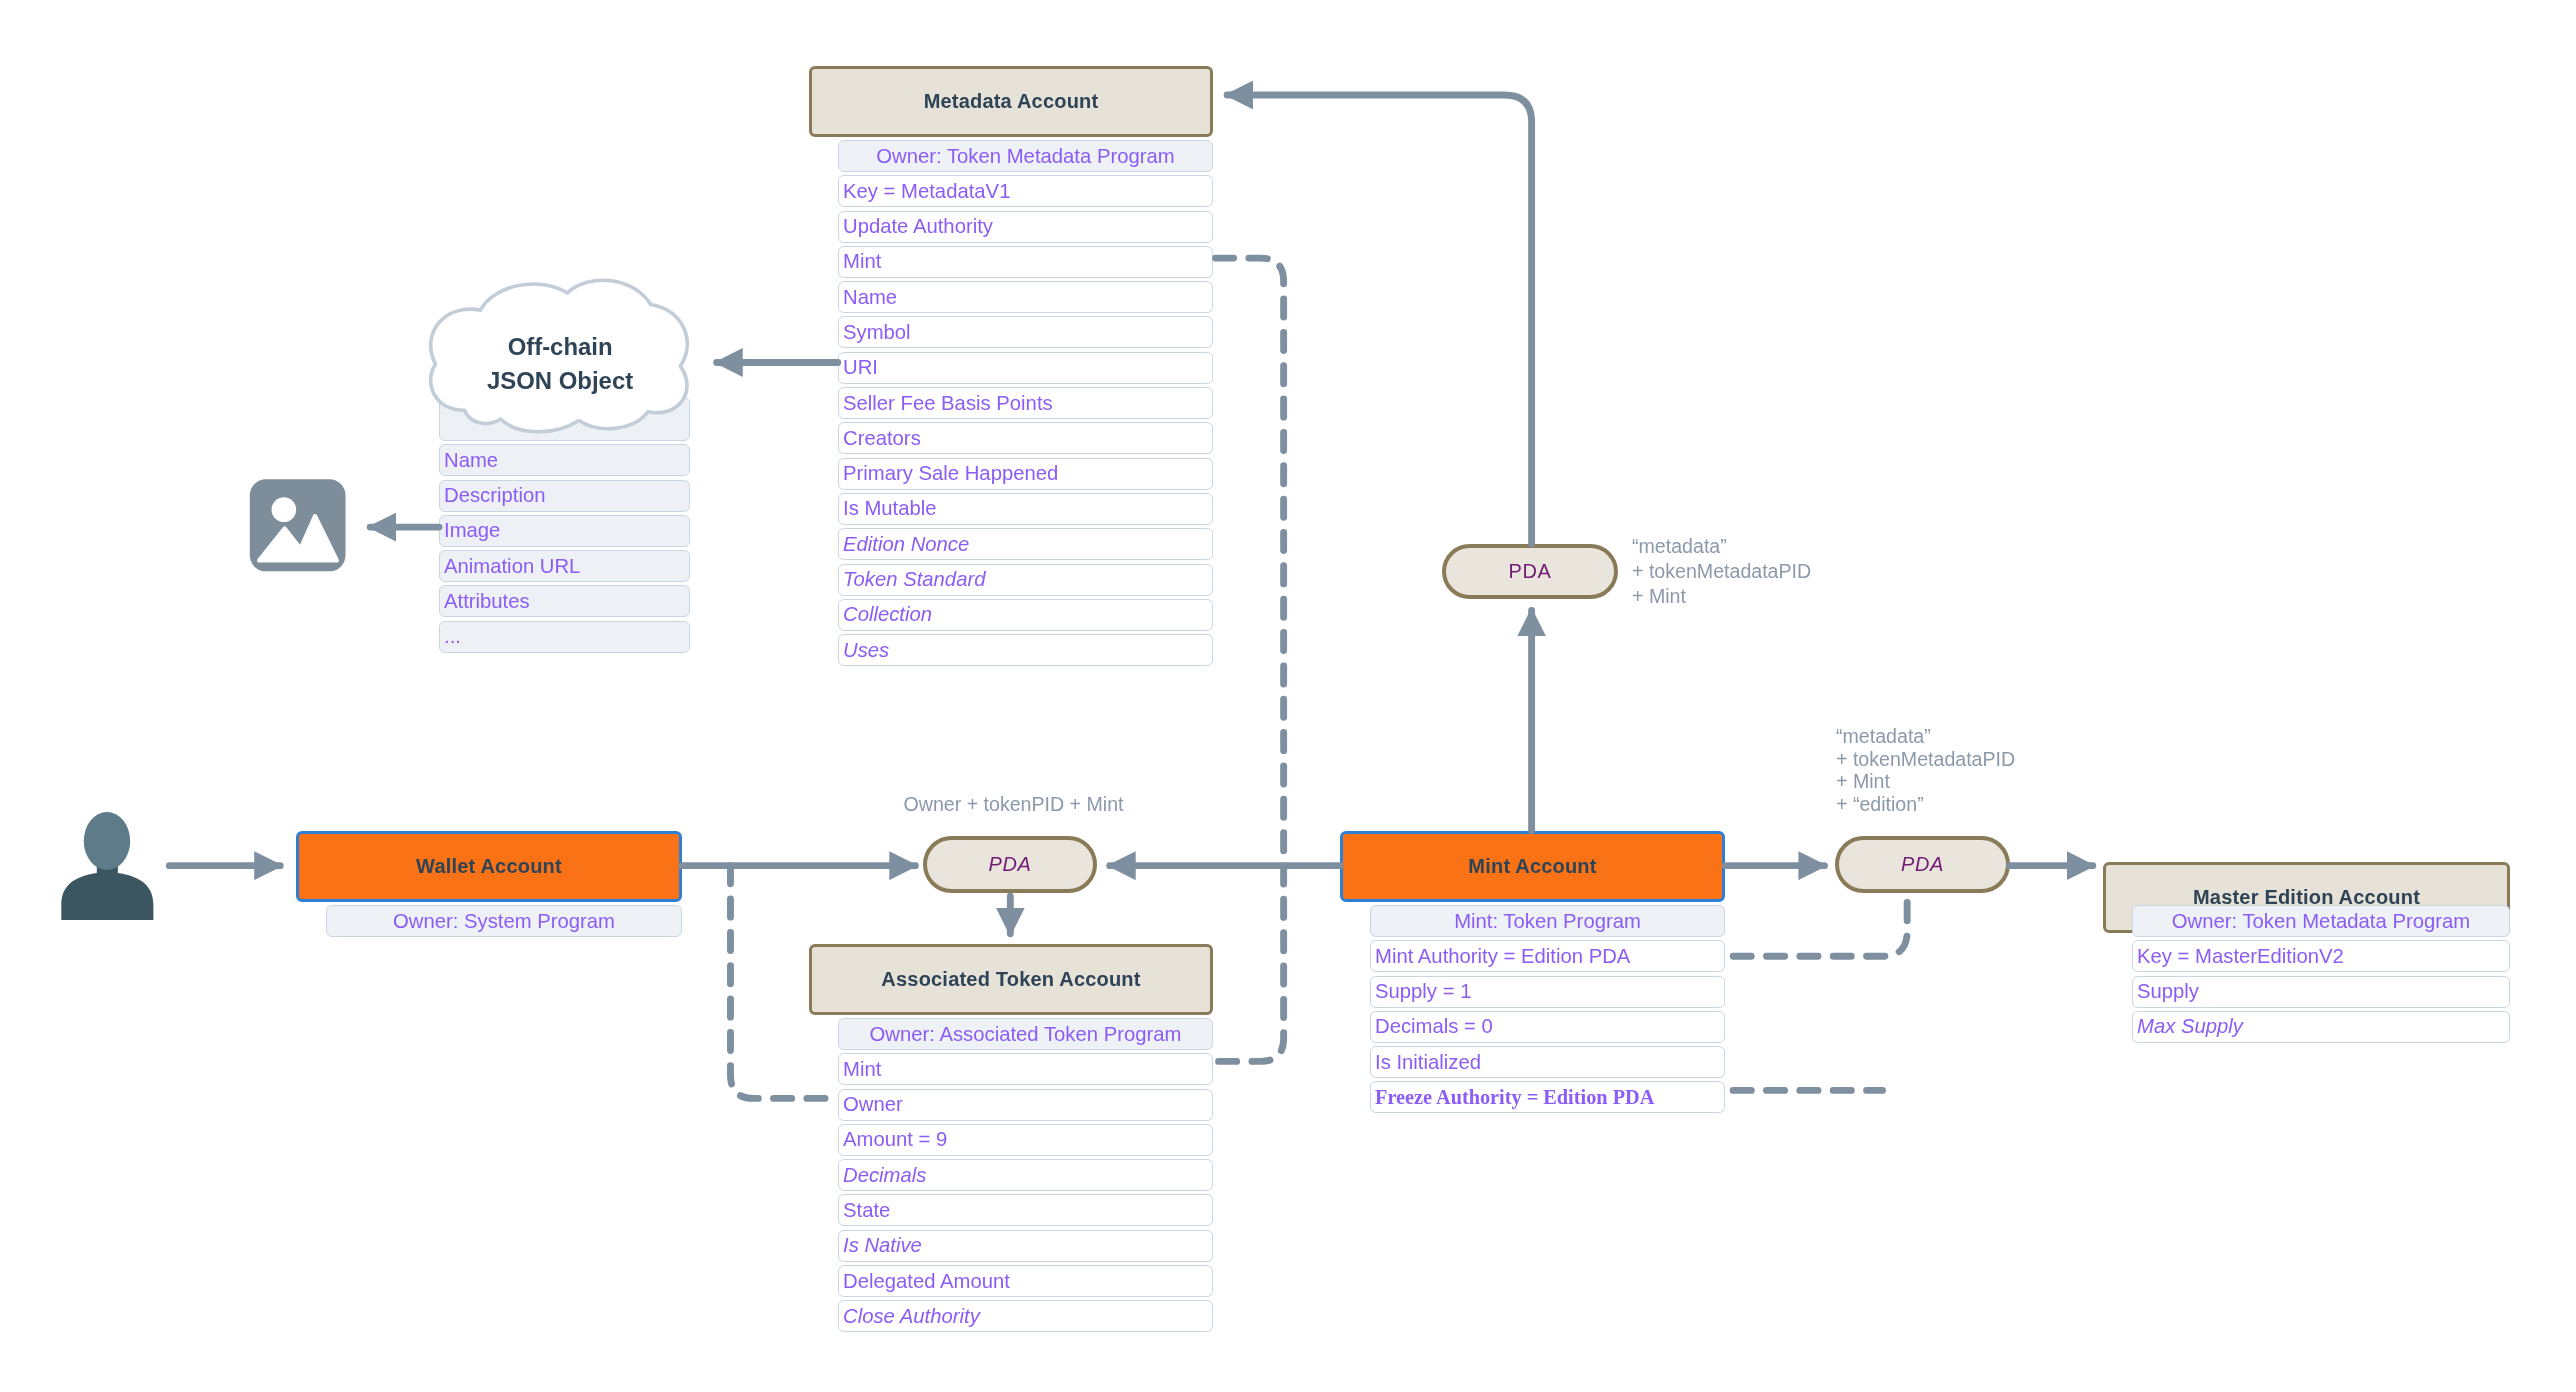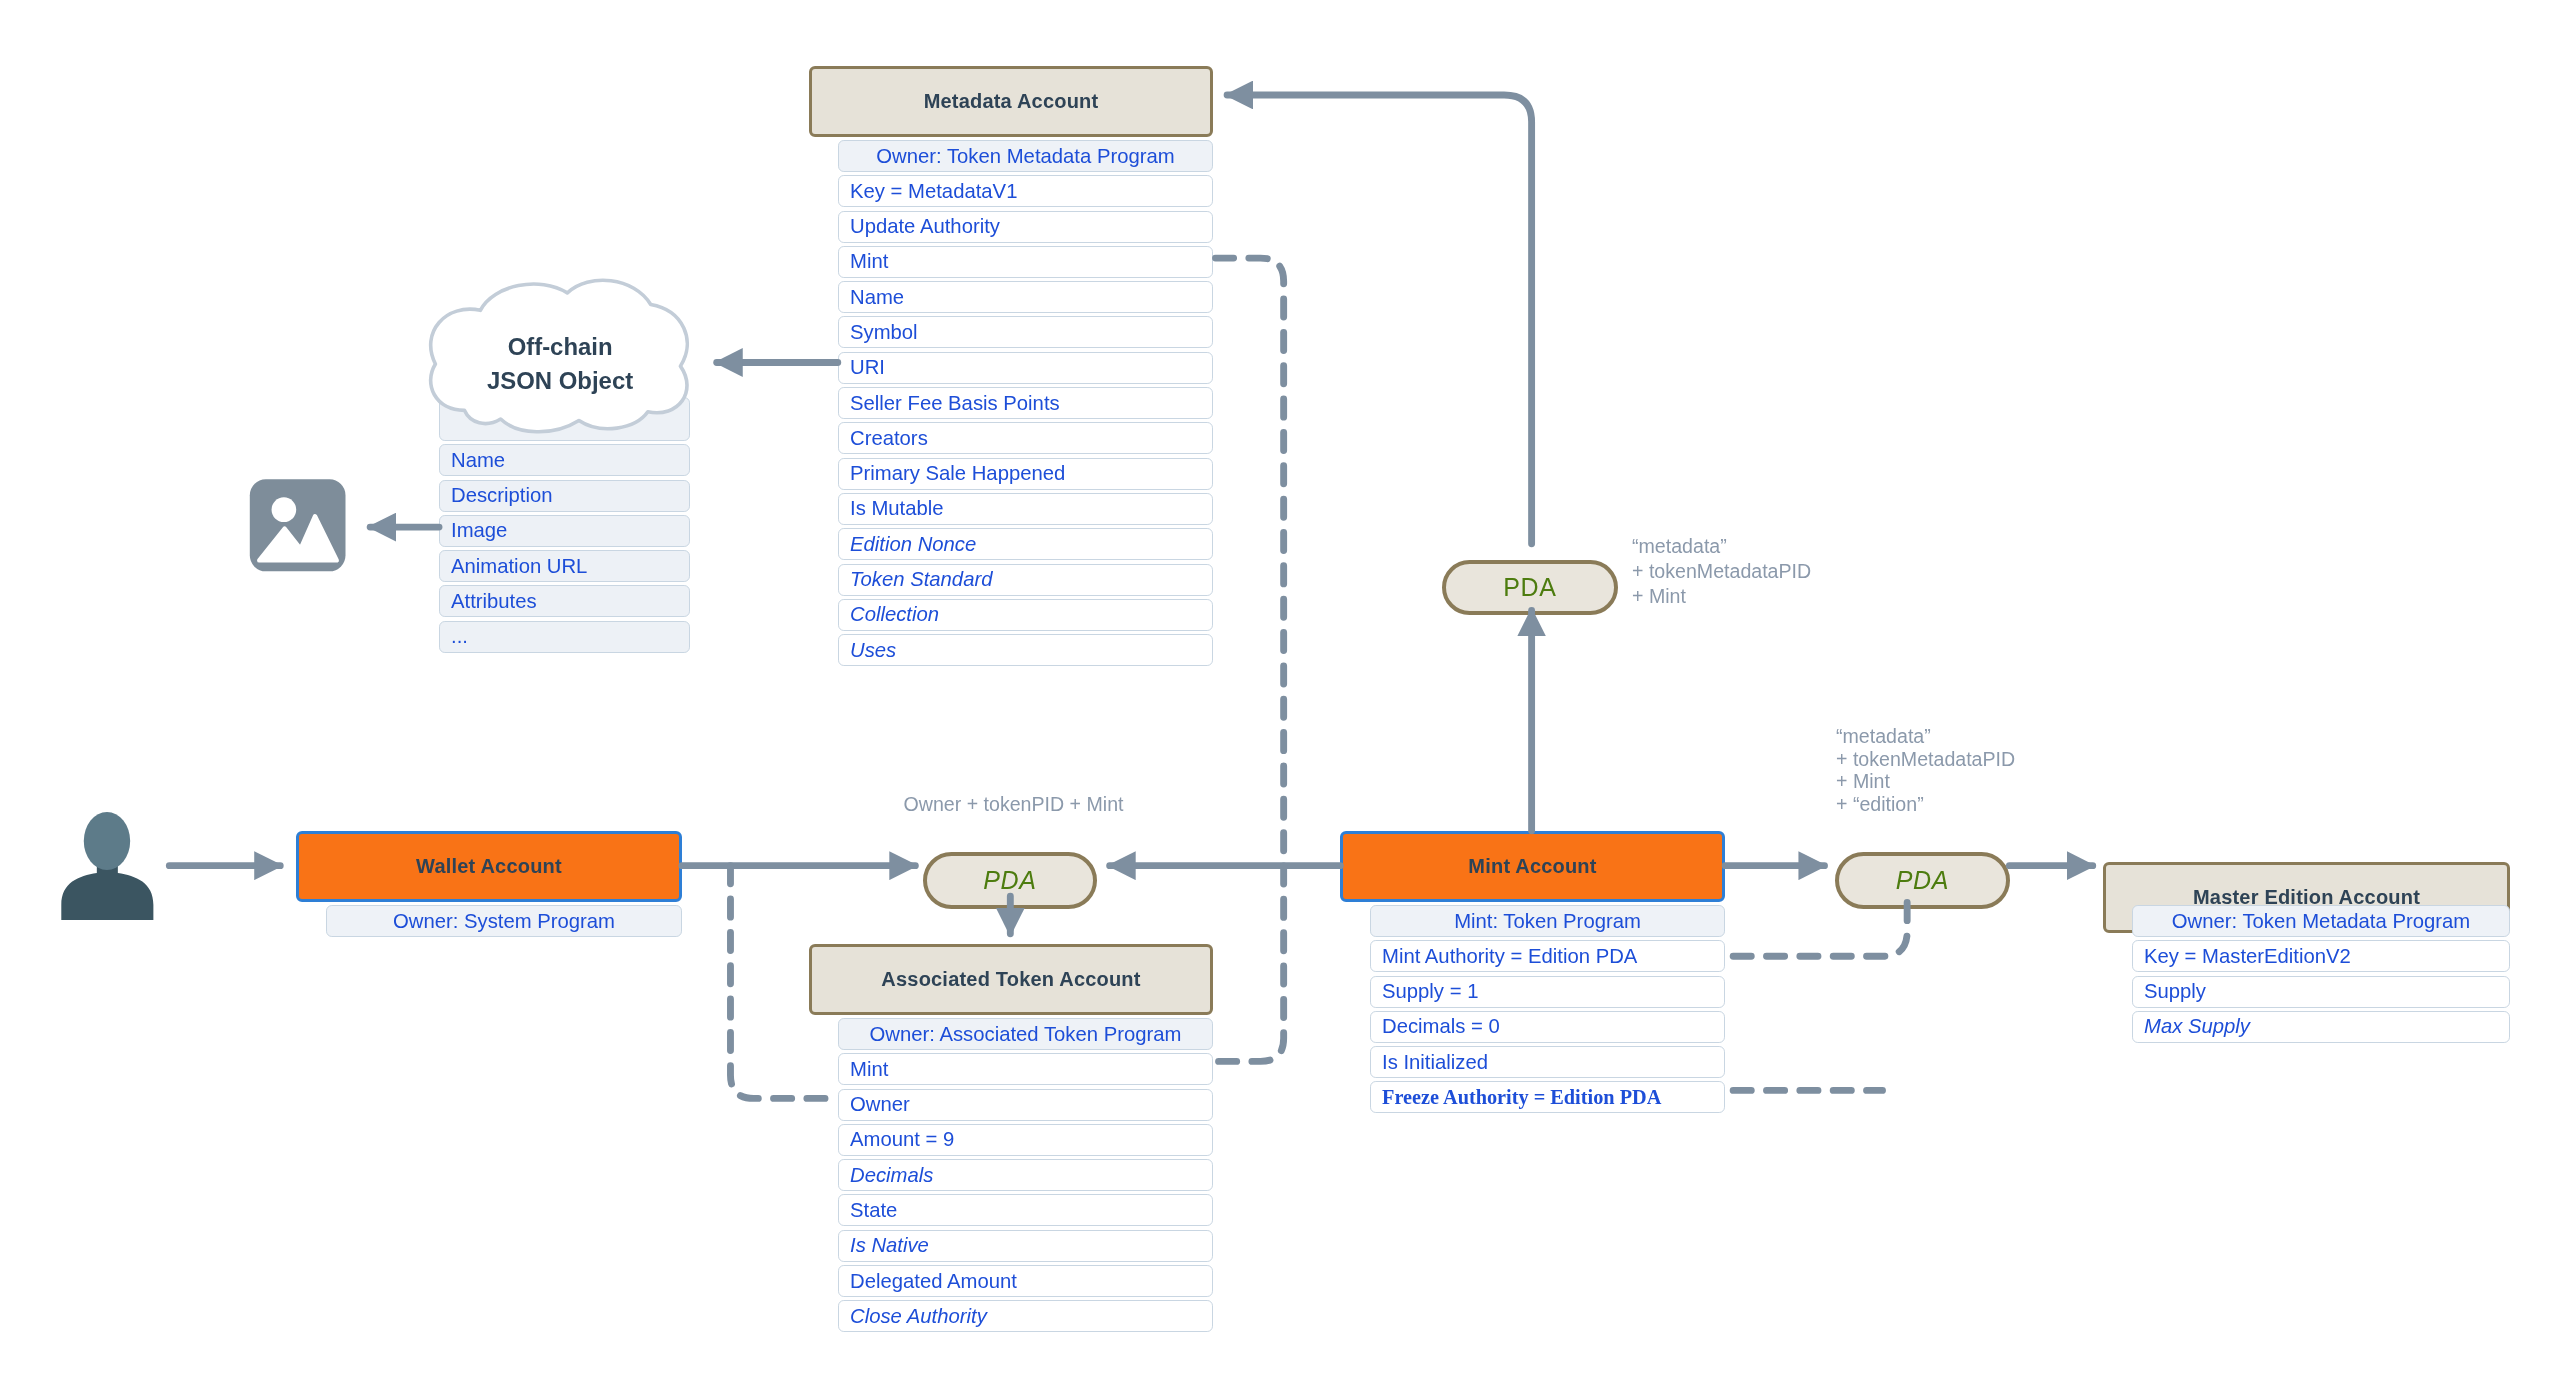--- a/index.html
+++ b/index.html
@@ -4,29 +4,29 @@
 <style>
   html,body{margin:0;padding:0;background:#ffffff;}
   #canvas{position:relative;width:2576px;height:1392px;background:#ffffff;overflow:hidden;
           font-family:"Liberation Sans", sans-serif;color:#2e4356;}
   .hdr{position:absolute;box-sizing:border-box;border-radius:6px;display:flex;align-items:center;
        justify-content:center;font-size:20px;font-weight:600;color:#2e4356;letter-spacing:0.2px;}
   .hdr.tan{background:#e6e2d8;border:3.6px solid #8a7b58;}
   .hdr.blue{background:#f97316;border:3.6px solid #2e7fd6;}
   .rows{position:absolute;display:flex;flex-direction:column;gap:3.3px;}
   .row{box-sizing:border-box;flex:none;height:32px;background:#ffffff;border:1.8px solid #c9d6e2;
-       border-radius:5.8px;display:flex;align-items:center;padding:0 11px;font-size:20.3px;color:#1d4ed8;}
+       border-radius:5.8px;display:flex;align-items:center;padding:0 4px;font-size:20.3px;color:#8b5cf6;}
   .row.shaded{background:#eef2f7;justify-content:center;}
   .row.cloudrow{background:#edf1f6;}
   .row.tall{height:44px;}
   .row.it{font-style:italic;}
   .row.b{font-weight:700;font-family:Liberation Serif, serif;}
   .pill{position:absolute;box-sizing:border-box;background:#e9e5dc;border:4.4px solid #8a7b58;
         border-radius:32px;display:flex;align-items:center;justify-content:center;
-        font-size:25px;color:#4d7c0f;letter-spacing:0.7px;margin-top:16px;}
+        font-size:20px;color:#701a75;letter-spacing:0.7px;}
   .pill.it{font-style:italic;}
   .lbl{position:absolute;font-size:19.6px;color:#8b99ab;}
   .seedstack div{line-height:25px;}
   svg.overlay{position:absolute;left:0;top:0;pointer-events:none;}
   svg text.cloudtxt{font-family:"Liberation Sans",sans-serif;font-size:33px;font-weight:600;fill:#2e4356;}
 </style>
 </head>
 <body>
 
 <div id="canvas">

